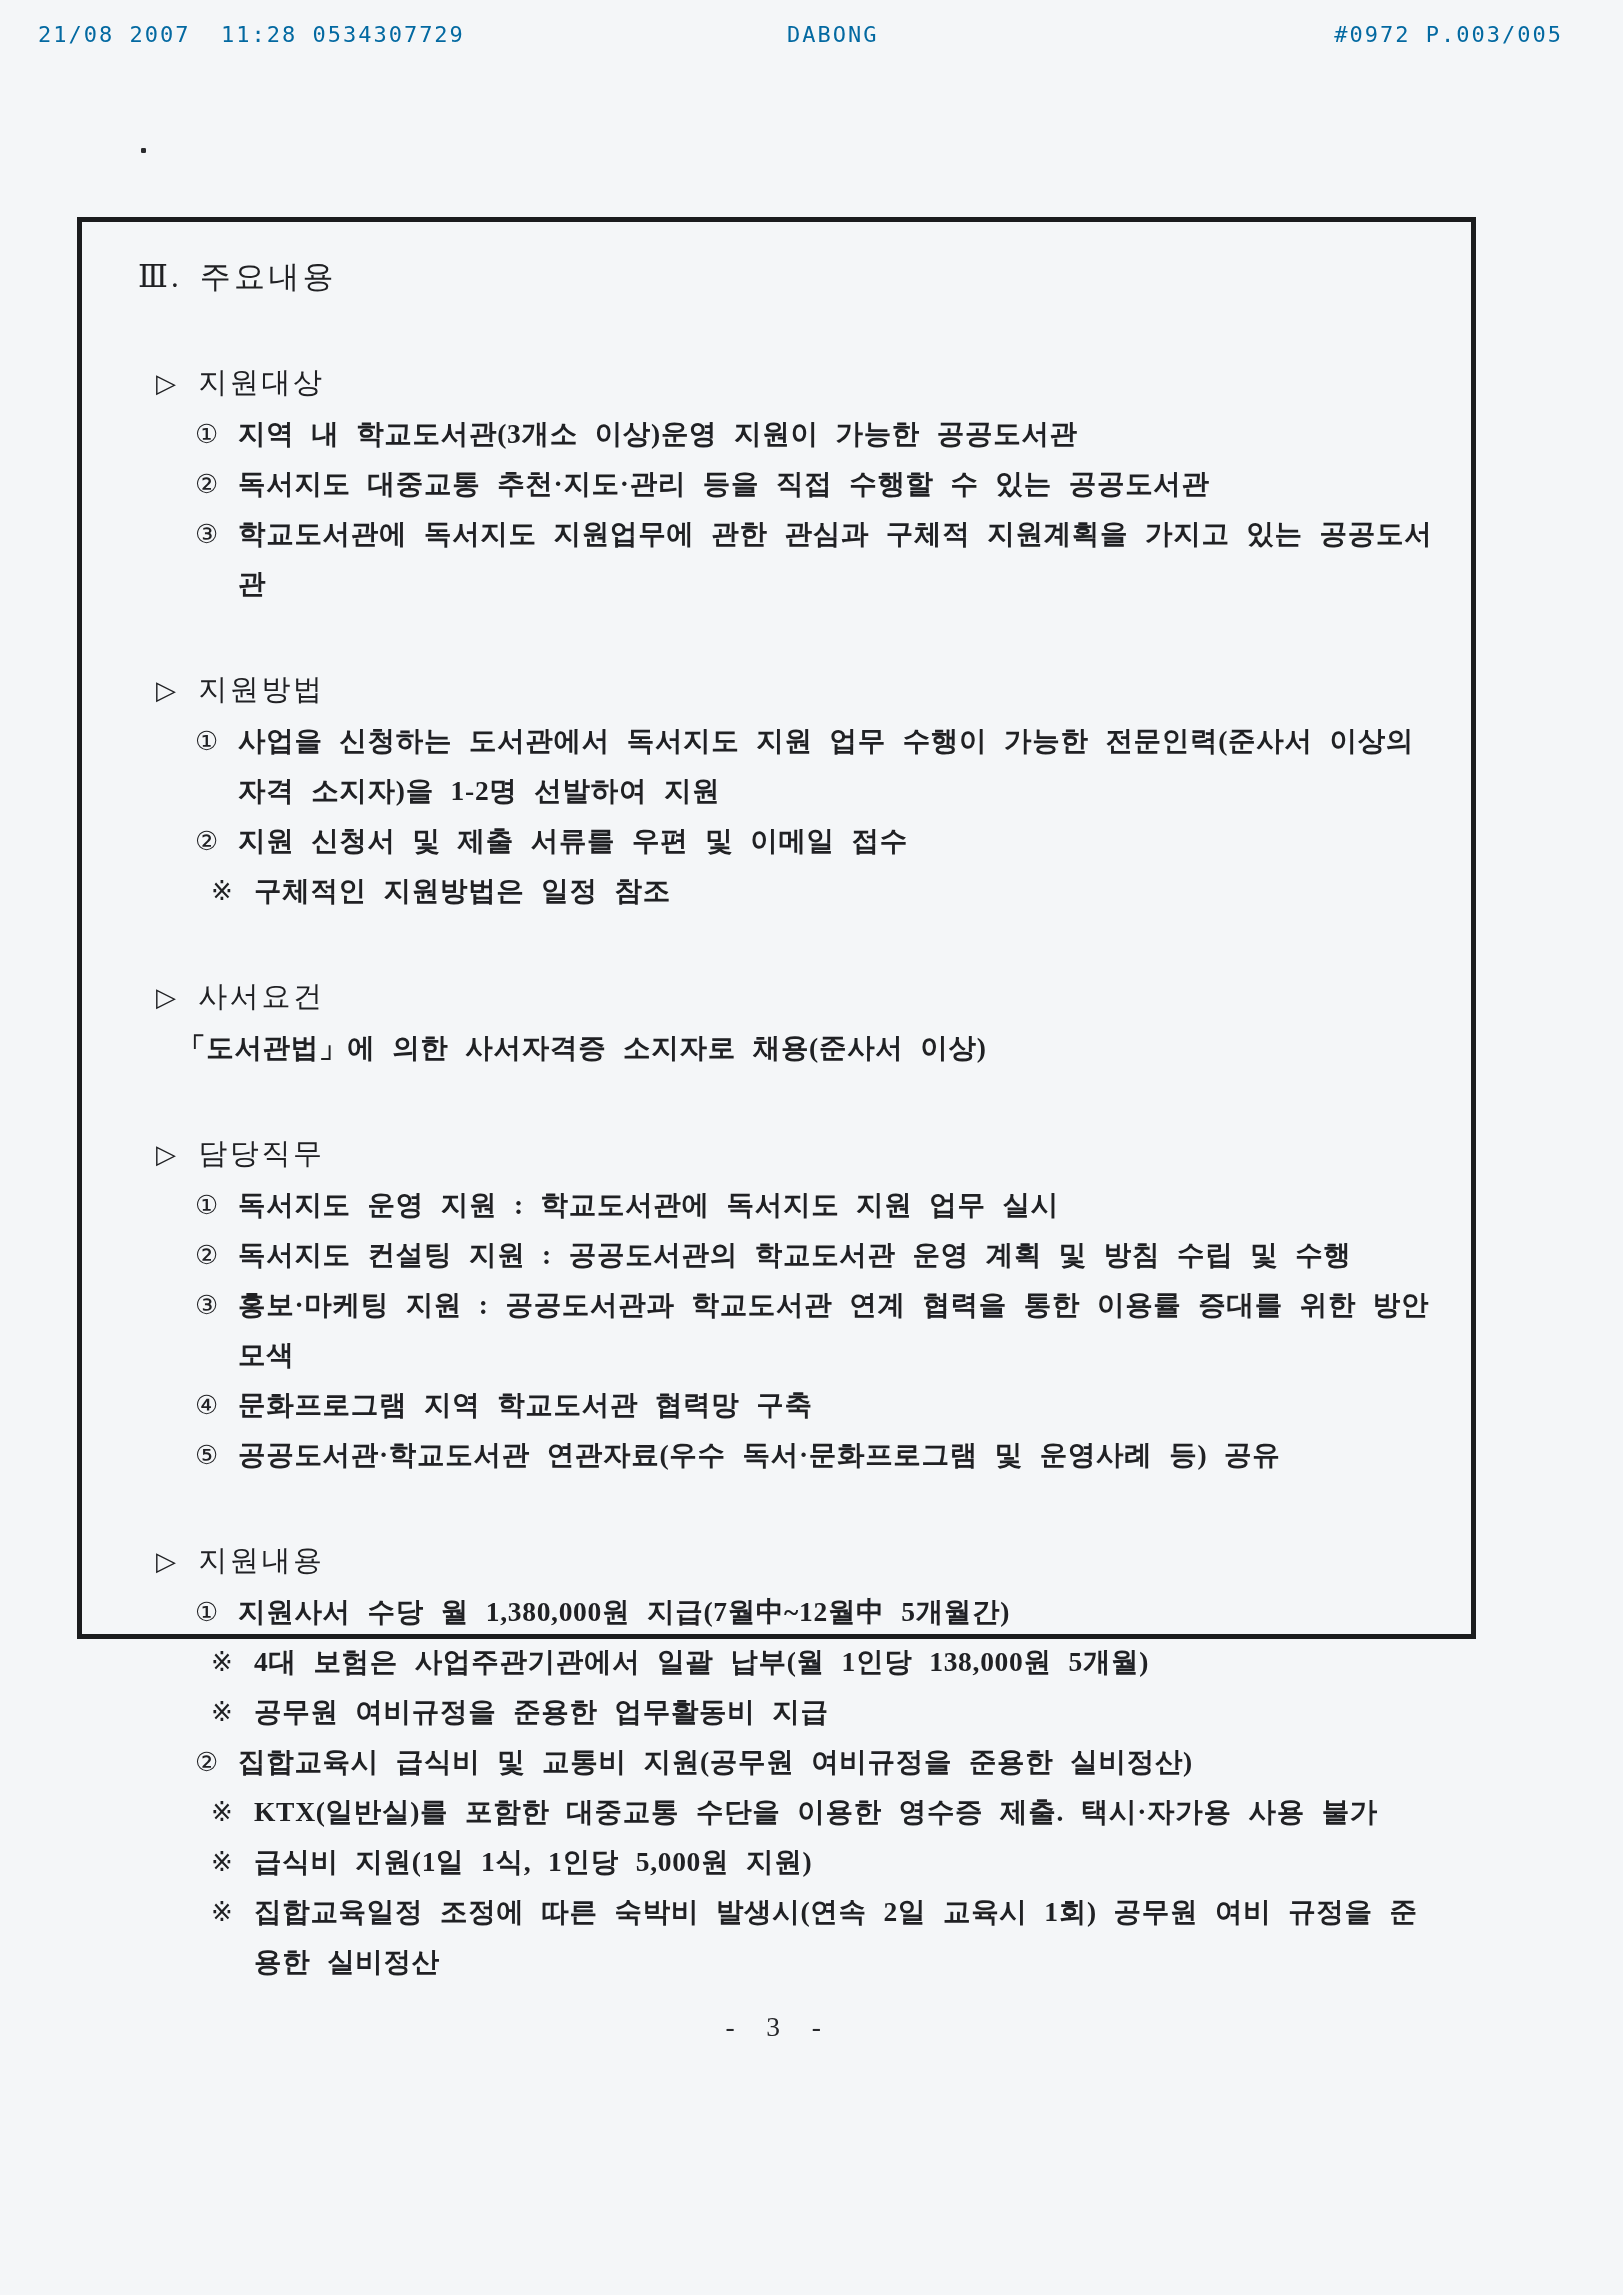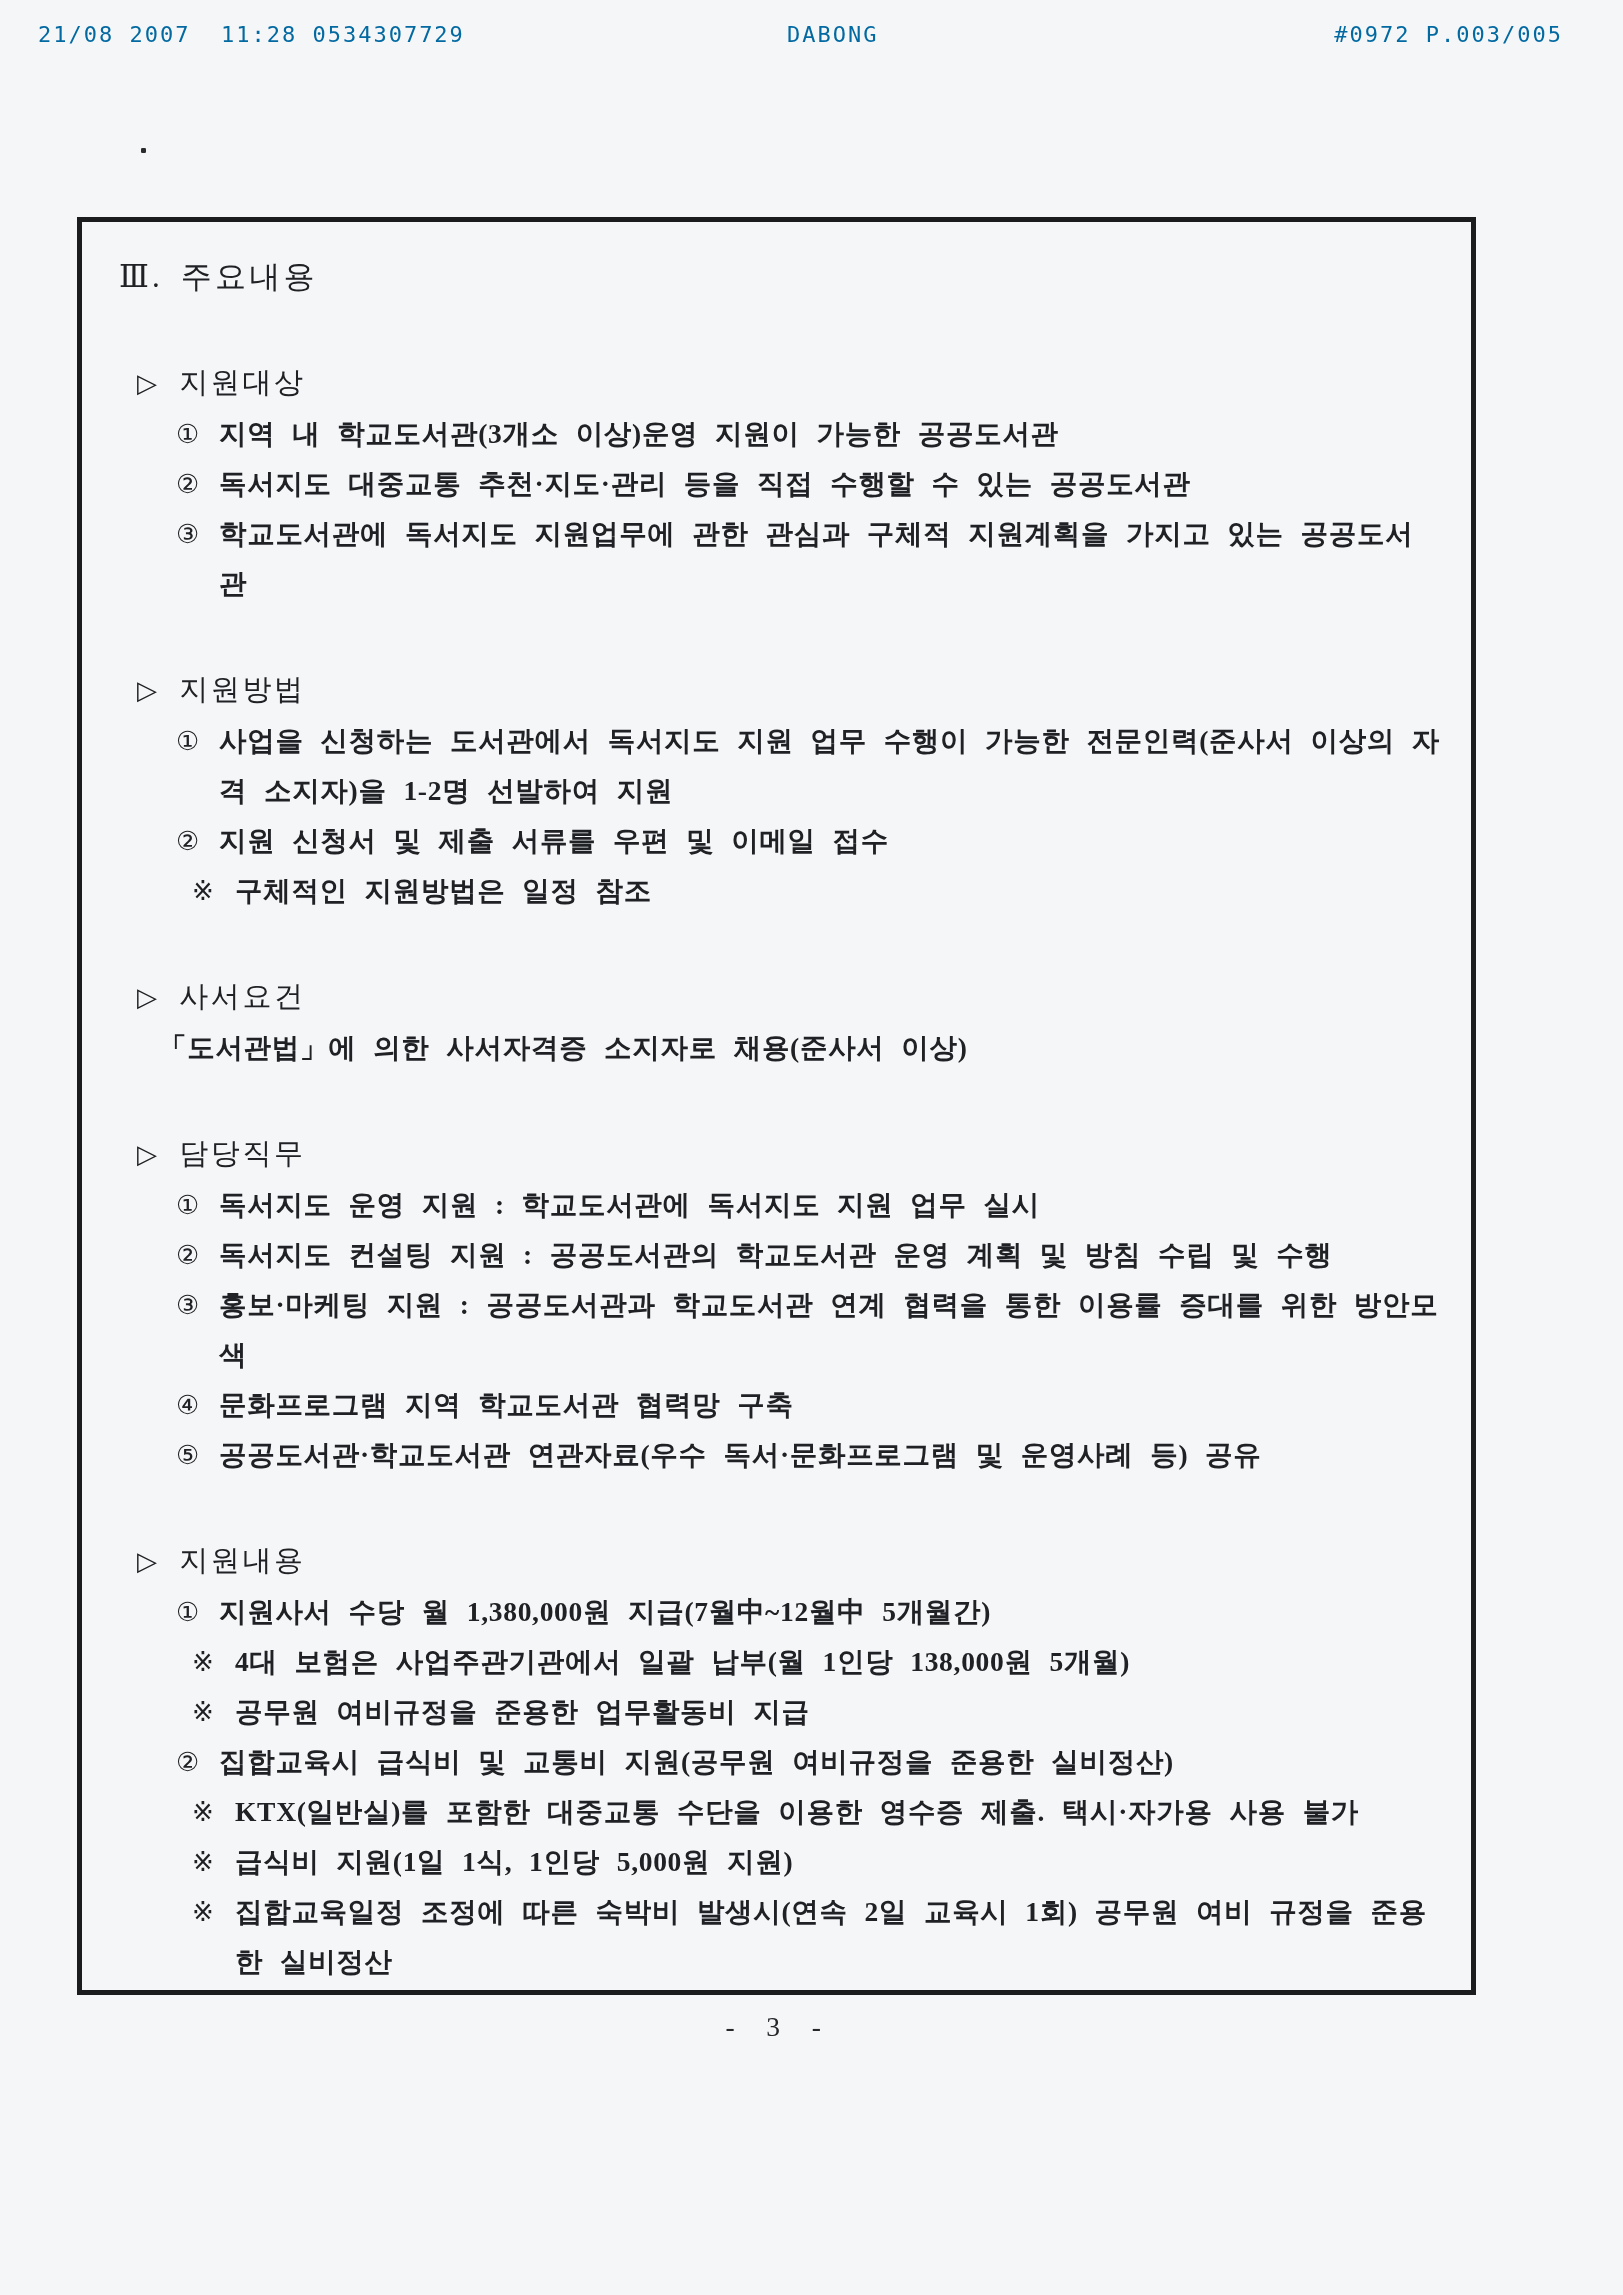--- a/index.html
+++ b/index.html
@@ -42,24 +42,24 @@
     background: #2a2b2e;
     border-radius: 1.3px;
   }
 
   
   .doc-box {
     position: absolute;
     left: 77px;
     top: 217px;
     width: 1399px;
-    height: 1778px;
+    height: 1422px;
     border: 5.2px solid #1b1c1e;
     box-sizing: border-box;
-    padding: 22px 30px 0 29px;
+    padding: 22px 30px 0 48px;
   }
 
   .doc-title {
     margin: 7.9px 0 0 7.9px;
     font-size: 31px;
     font-weight: normal;
     letter-spacing: 3.3px;
     line-height: 50px;
     word-spacing: 6.5px;
   }

